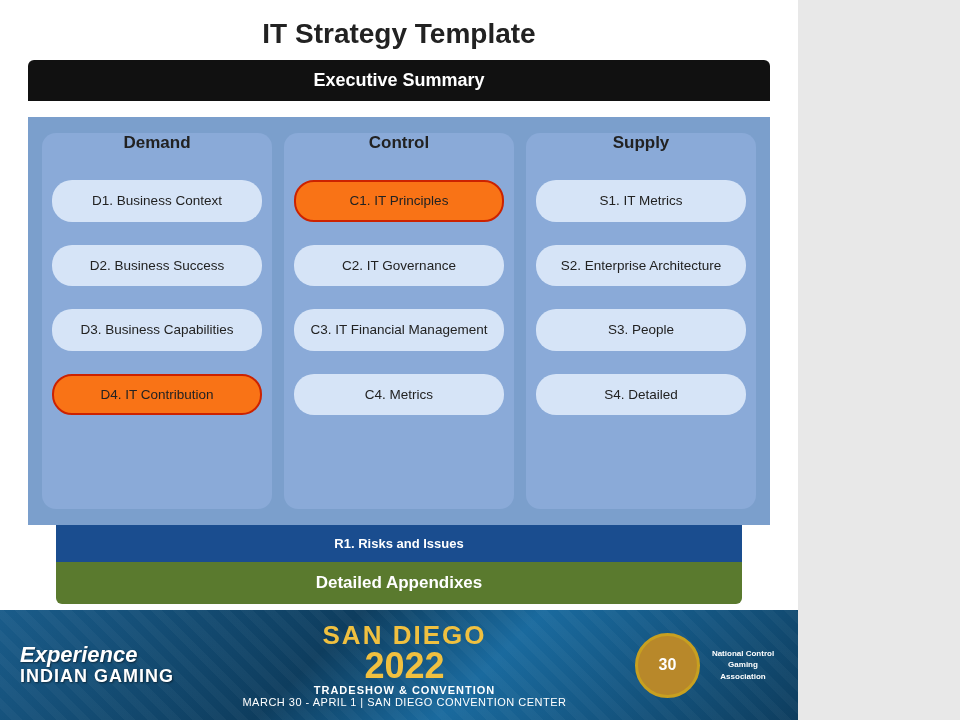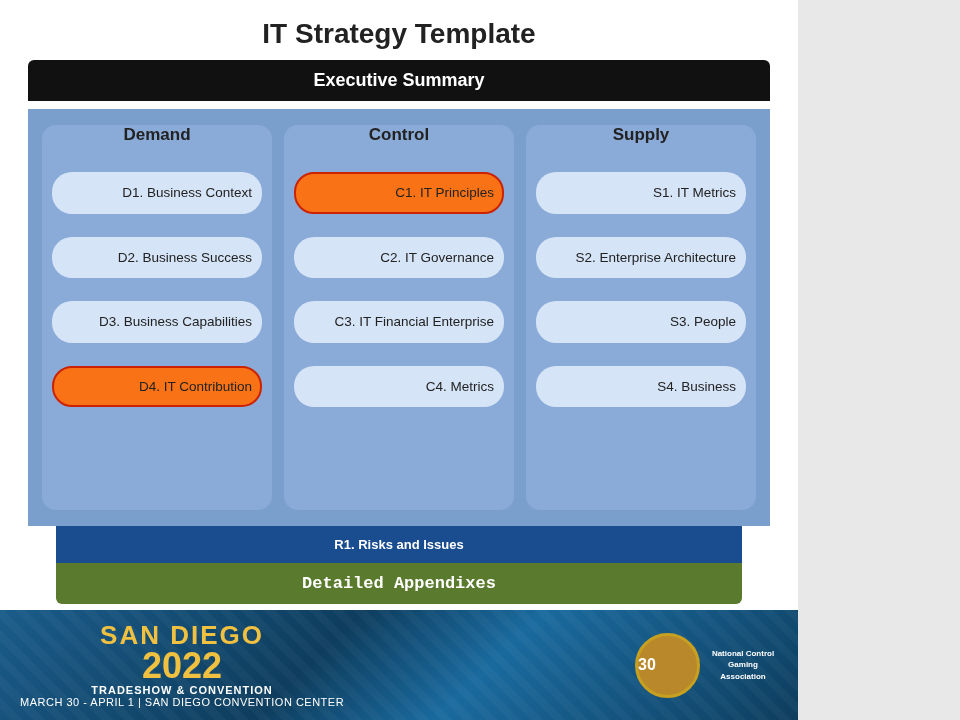--- a/index.html
+++ b/index.html
@@ -43,21 +43,21 @@
 
     
     .exec-summary-bar {
       background: #111;
       color: white;
       text-align: center;
       padding: 10px 15px;
       font-size: 18px;
       font-weight: bold;
       border-radius: 6px 6px 0 0;
-      margin-bottom: 8px;
+      margin-bottom: 16px;
     }
 
     
     .columns-wrapper {
       background: #7b9fcc;
       padding: 16px 14px;
       display: flex;
       gap: 12px;
       flex: 1;
     }
@@ -77,21 +77,21 @@
       font-size: 17px;
       font-weight: bold;
       color: #222;
       margin-bottom: 4px;
     }
 
     .item-box {
       background: #d6e4f7;
       border-radius: 20px;
       padding: 10px 8px;
-      text-align: right;
+      text-align: center;
       font-size: 13.5px;
       color: #222;
       font-weight: 500;
       line-height: 1.3;
       border: 2px solid transparent;
     }
 
     .item-box.highlighted {
       border: 2.5px solid #cc2200;
       background: #f97316;
@@ -112,21 +112,20 @@
     
     .appendixes-bar {
       background: #5a7a2e;
       color: white;
       text-align: center;
       padding: 11px 13px;
       font-size: 17px;
       font-weight: bold;
       margin: 0 28px;
       border-radius: 0 0 6px 6px;
-      font-family: Liberation Mono, monospace;
     }
 
     
     .footer-banner {
       height: 110px;
       background: linear-gradient(135deg, #1a5c8a 0%, #0e3d5e 40%, #1a6a9e 60%, #0e3d5e 100%);
       display: flex;
       align-items: center;
       justify-content: space-between;
       padding: 0 20px;
@@ -214,20 +213,21 @@
     }
 
     .niga-logo {
       width: 65px;
       height: 65px;
       border-radius: 50%;
       border: 3px solid #c8a020;
       background: #b8882a;
       display: flex;
       align-items: center;
+      justify-content: center;
       font-size: 8px;
       color: white;
       font-weight: bold;
       text-align: center;
       line-height: 1.2;
     }
 
     .niga-text {
       font-size: 8px;
       color: white;
@@ -262,44 +262,48 @@
         <div class="item-box">D1. Business Context</div>
         <div class="item-box">D2. Business Success</div>
         <div class="item-box">D3. Business Capabilities</div>
         <div class="item-box highlighted">D4. IT Contribution</div>
       </div>
 
       <div class="column">
         <div class="column-title">Control</div>
         <div class="item-box highlighted">C1. IT Principles</div>
         <div class="item-box">C2. IT Governance</div>
-        <div class="item-box">C3. IT Financial Enterprise</div>
+        <div class="item-box">C3. IT Financial Management</div>
         <div class="item-box">C4. Metrics</div>
       </div>
 
       <div class="column">
         <div class="column-title">Supply</div>
         <div class="item-box">S1. IT Metrics</div>
         <div class="item-box">S2. Enterprise Architecture</div>
         <div class="item-box">S3. People</div>
-        <div class="item-box">S4. Business</div>
+        <div class="item-box">S4. Detailed</div>
       </div>
 
     </div>
 
     <div class="risks-bar">R1. Risks and Issues</div>
 
     <div class="appendixes-bar">Detailed Appendixes</div>
 
   </div>
 
   <div class="bottom-spacer"></div>
 
   <div class="footer-banner">
 
+    <div class="footer-left">
+      <div class="footer-experience">Experience</div>
+      <div class="footer-indian-gaming">INDIAN GAMING</div>
+    </div>
 
     <div class="footer-center">
       <div class="footer-san-diego">SAN DIEGO</div>
       <div class="footer-year">2022</div>
       <div class="footer-tradeshow">TRADESHOW &amp; CONVENTION</div>
       <div class="footer-dates">MARCH 30 - APRIL 1  |  SAN DIEGO CONVENTION CENTER</div>
     </div>
 
     <div class="footer-right">
       <div class="niga-logo">

